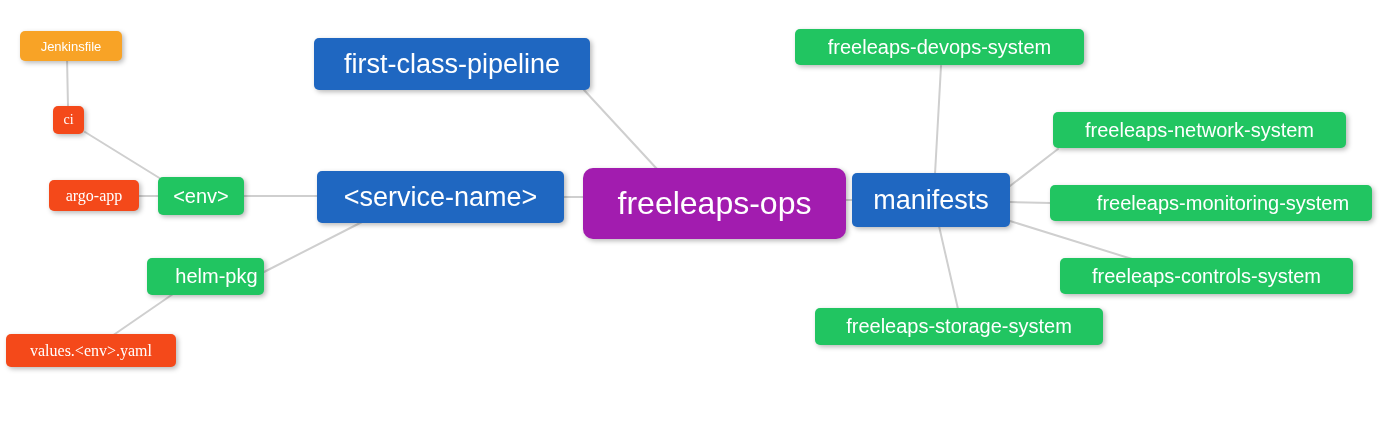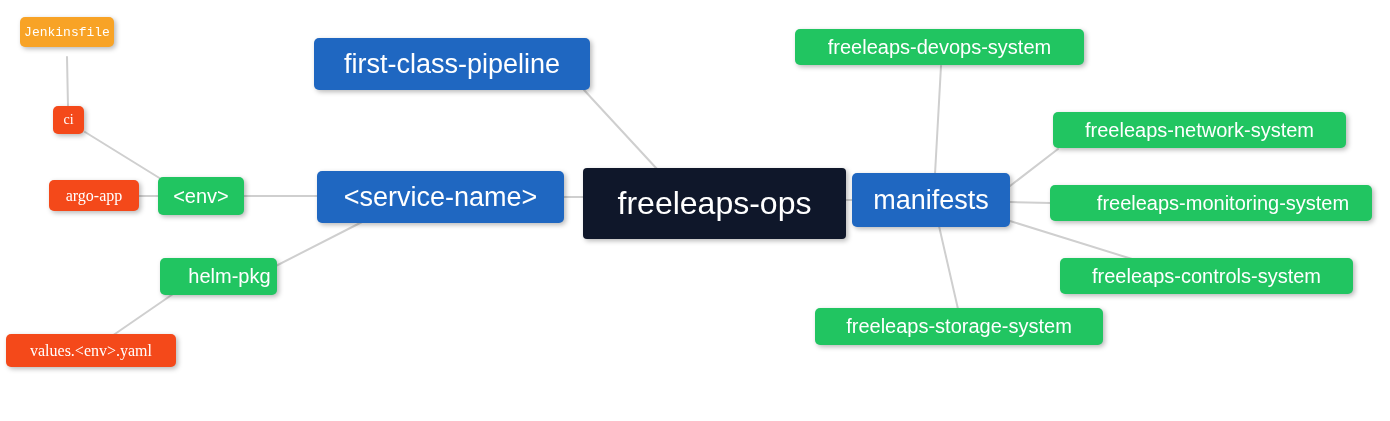--- a/index.html
+++ b/index.html
@@ -32,21 +32,21 @@
     box-shadow: 2px 2px 5px rgba(0,0,0,0.28);
     white-space: nowrap;
     cursor: pointer;
     box-sizing: border-box;
     user-select: none;
   }
   .c-blue   { background: #1f67c1; }
   .c-green  { background: #21c561; }
   .c-red    { background: #f4491a; font-family: Liberation Serif, serif; }
   .c-orange { background: #f8a326; }
-  .c-dark   { background: #0f172a; border-radius: 4px; }
+  .c-dark   { background: #a21caf; border-radius: 10px; }
 </style>
 </head>
 <body>
 
 <div class="canvas">
 
   <svg class="edges" viewBox="0 0 1390 421">
     <line x1="67" y1="57" x2="68" y2="107"></line>
     <line x1="85" y1="132" x2="161" y2="179"></line>
     <line x1="121" y1="196" x2="158" y2="196"></line>
@@ -56,29 +56,29 @@
     <line x1="584" y1="90" x2="657" y2="169"></line>
     <line x1="564" y1="197" x2="584" y2="197"></line>
     <line x1="846" y1="200" x2="853" y2="200"></line>
     <line x1="935" y1="174" x2="941" y2="66"></line>
     <line x1="1010" y1="186" x2="1058" y2="149"></line>
     <line x1="1010" y1="202" x2="1051" y2="203"></line>
     <line x1="1010" y1="221" x2="1132" y2="259"></line>
     <line x1="939" y1="226" x2="958" y2="309"></line>
   </svg>
 
-  <div class="node c-orange" style="left:20px;  top:17px;  width:94px;  height:30px; font-size:13px;font-family:Liberation Mono, monospace;">Jenkinsfile</div>
+  <div class="node c-orange" style="left:20px;  top:31px;  width:102px;  height:30px; font-size:13px;">Jenkinsfile</div>
 
   <div class="node c-red" style="left:53px;  top:106px; width:31px;  height:28px; font-size:14px;">ci</div>
 
   <div class="node c-red" style="left:49px;  top:180px; width:90px;  height:31px; font-size:16px;">argo-app</div>
 
   <div class="node c-green" style="left:158px; top:177px; width:86px;  height:38px; font-size:20px;">&lt;env&gt;</div>
 
-  <div class="node c-green" style="left:160px; top:258px; width:117px; height:37px; font-size:20px;padding-left:22px;">helm-pkg</div>
+  <div class="node c-green" style="left:147px; top:258px; width:117px; height:37px; font-size:20px;padding-left:22px;">helm-pkg</div>
 
   <div class="node c-red" style="left:6px;   top:334px; width:170px; height:33px; font-size:16px;">values.&lt;env&gt;.yaml</div>
 
   <div class="node c-blue" style="left:314px; top:38px;  width:276px; height:52px; font-size:27px;">first-class-pipeline</div>
 
   <div class="node c-blue" style="left:317px; top:171px; width:247px; height:52px; font-size:27px;">&lt;service-name&gt;</div>
 
   <div class="node c-dark" style="left:583px; top:168px; width:263px; height:71px; font-size:32px;">freeleaps-ops</div>
 
   <div class="node c-blue" style="left:852px; top:173px; width:158px; height:54px; font-size:27px;">manifests</div>

